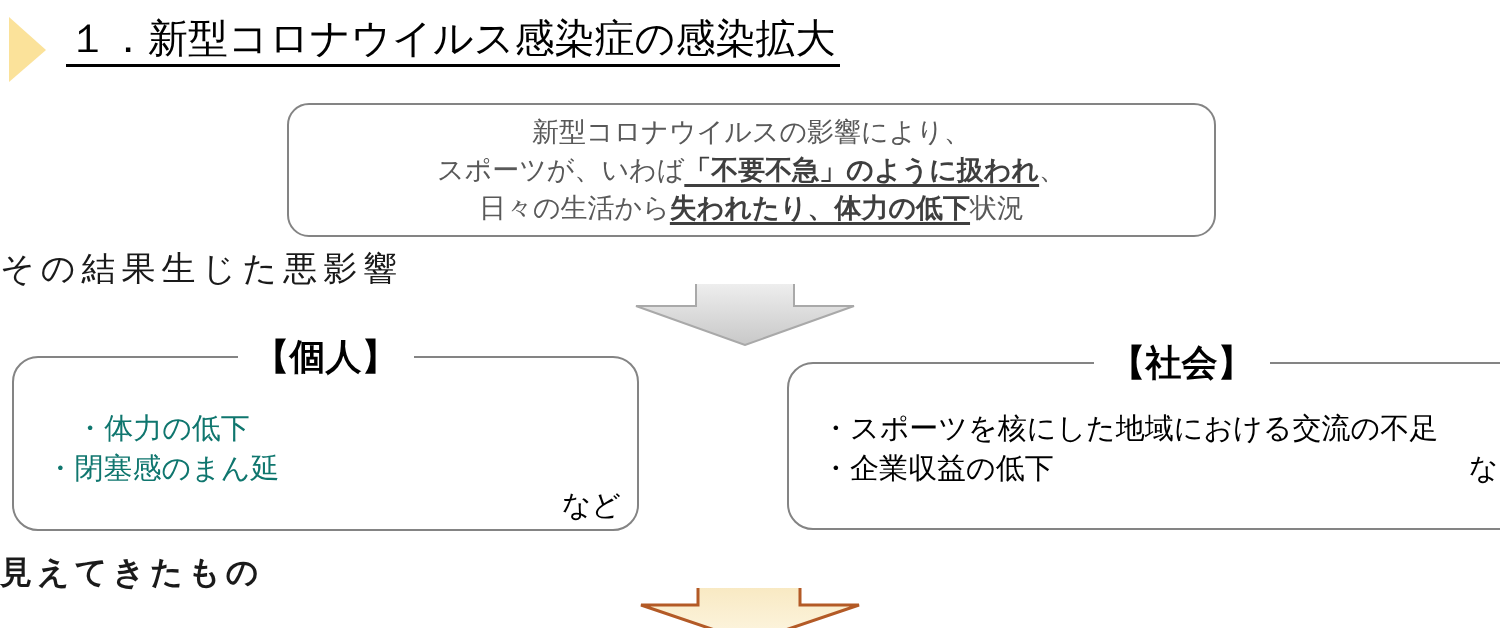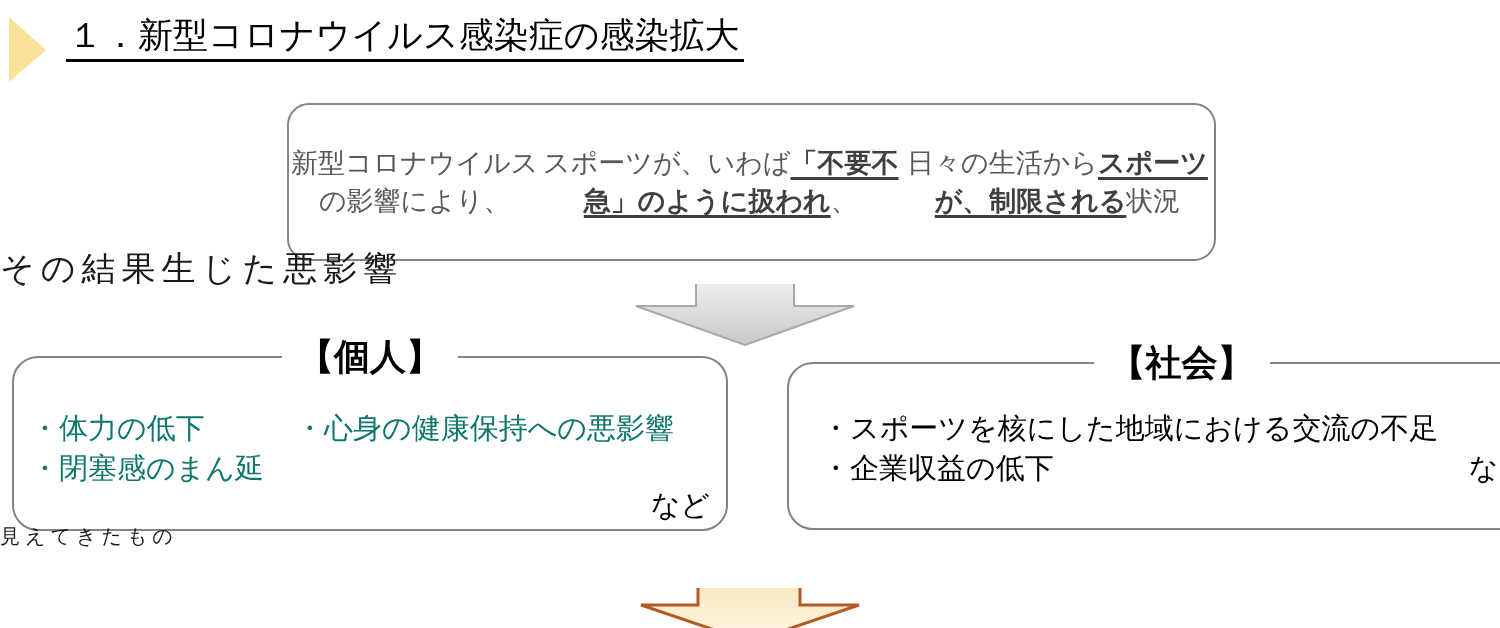--- a/index.html
+++ b/index.html
@@ -3,70 +3,70 @@
 <meta charset="utf-8">
 <style>
   html,body{margin:0;padding:0;background:#ffffff;}
   body{width:1500px;height:628px;position:relative;overflow:hidden;
        font-family:"Liberation Sans","DejaVu Sans",sans-serif;color:#000;}
 
   
   .title-tri{position:absolute;left:9px;top:17px;width:0;height:0;
     border-top:33px solid transparent;border-bottom:32px solid transparent;
     border-left:37px solid #fbe29a;}
-  .page-title{position:absolute;left:66px;top:16px;font-size:35px;font-weight:500;
+  .page-title{position:absolute;left:66px;top:16px;font-size:40px;font-weight:500;
     letter-spacing:0px;color:#000;border-bottom:3px solid #000;padding:0 4px 4px 2px;line-height:1.1;}
 
   
   .rbox{position:absolute;background:#fff;border:2.5px solid #848484;border-radius:26px;box-sizing:border-box;}
-  .cause-box{left:287px;top:103px;width:929px;height:158px;border-radius:22px;
-    display:flex;flex-direction:row;justify-content:center;align-items:center;
+  .cause-box{left:287px;top:103px;width:929px;height:134px;border-radius:22px;
+    display:flex;flex-direction:column;justify-content:center;align-items:center;
     font-size:27px;line-height:38px;color:#595959;text-align:center;}
   .emph{font-weight:bold;color:#3f3f3f;text-decoration:underline;
     text-decoration-thickness:2.5px;text-underline-offset:5px;margin-top:18px;}
 
   .grp-title{position:absolute;left:50%;top:0;transform:translate(-50%,-54%);
     background:#fff;padding:0 16px;font-size:36px;font-weight:bold;color:#000;white-space:nowrap;line-height:1.1;}
 
-  .individual-box{left:12px;top:356px;width:716px;height:175px;}
+  .individual-box{left:12px;top:356px;width:627px;height:175px;text-align:center;}
   .ind-content{position:absolute;left:16px;top:50px;right:14px;display:flex;
     font-size:29px;line-height:40px;color:#0f766e;white-space:nowrap;}
   .ind-col1{width:265px;flex:0 0 265px;}
   .ind-etc{position:absolute;right:16px;top:130px;font-size:29px;line-height:34px;}
 
   .society-box{left:787px;top:362px;width:789px;height:168px;}
   .soc-content{position:absolute;left:20px;top:44px;right:46px;
     font-size:29px;line-height:40px;color:#000;white-space:nowrap;margin-left:12px;}
   .soc-row2{display:flex;justify-content:space-between;}
 
   
   .flow-label{position:absolute;left:0;width:1500px;text-align:left;
     font-family:"Liberation Serif","DejaVu Serif",serif;color:#1a1a1a;}
   .label-result{top:246px;font-size:34px;letter-spacing:6px;}
-  .label-visible{top:523px;font-size:20px;letter-spacing:5px;}
+  .label-visible{top:551px;font-size:32px;letter-spacing:5px;font-weight:bold;}
 
   .arrow-wrap{position:absolute;overflow:hidden;}
   .gray-arrow{left:630px;top:284px;width:230px;height:62px;}
   .yellow-arrow{left:638px;top:588px;width:224px;height:40px;}
 </style>
 </head>
 <body>
 
 <div class="title-tri"></div>
 <div class="page-title">１．新型コロナウイルス感染症の感染拡大</div>
 
 <div class="rbox cause-box">
   <div>
     <span>新型コロナウイルスの影響により、</span>
   </div>
   <div>
     <span>スポーツが、いわば</span><span class="emph">「不要不急」のように扱われ</span><span>、</span>
   </div>
   <div>
-    <span>日々の生活から</span><span class="emph">スポーツが、制限される</span><span>状況</span>
+    <span>日々の生活から</span><span class="emph">失われたり、体力の低下</span><span>状況</span>
   </div>
 </div>
 
 <div class="flow-label label-result">その結果生じた悪影響</div>
 <div class="arrow-wrap gray-arrow">
   <svg width="230" height="62" viewBox="0 0 230 62">
     <defs>
       <linearGradient id="gaf" x1="0" y1="0" x2="0" y2="1">
         <stop offset="0" stop-color="#f0f0f0"></stop>
         <stop offset="1" stop-color="#c8c8c8"></stop>
@@ -77,21 +77,20 @@
 </div>
 
 <div class="rbox individual-box">
   <div class="grp-title">【個人】</div>
   <div class="ind-content">
     <div class="ind-col1">
       <div>・体力の低下</div>
       <div>・閉塞感のまん延</div>
     </div>
     <div class="ind-col2">
-      <div>・心身の健康保持への悪影響</div>
     </div>
   </div>
   <div class="ind-etc">など</div>
 </div>
 
 <div class="rbox society-box">
   <div class="grp-title">【社会】</div>
   <div class="soc-content">
     <div>・スポーツを核にした地域における交流の不足</div>
     <div class="soc-row2">

